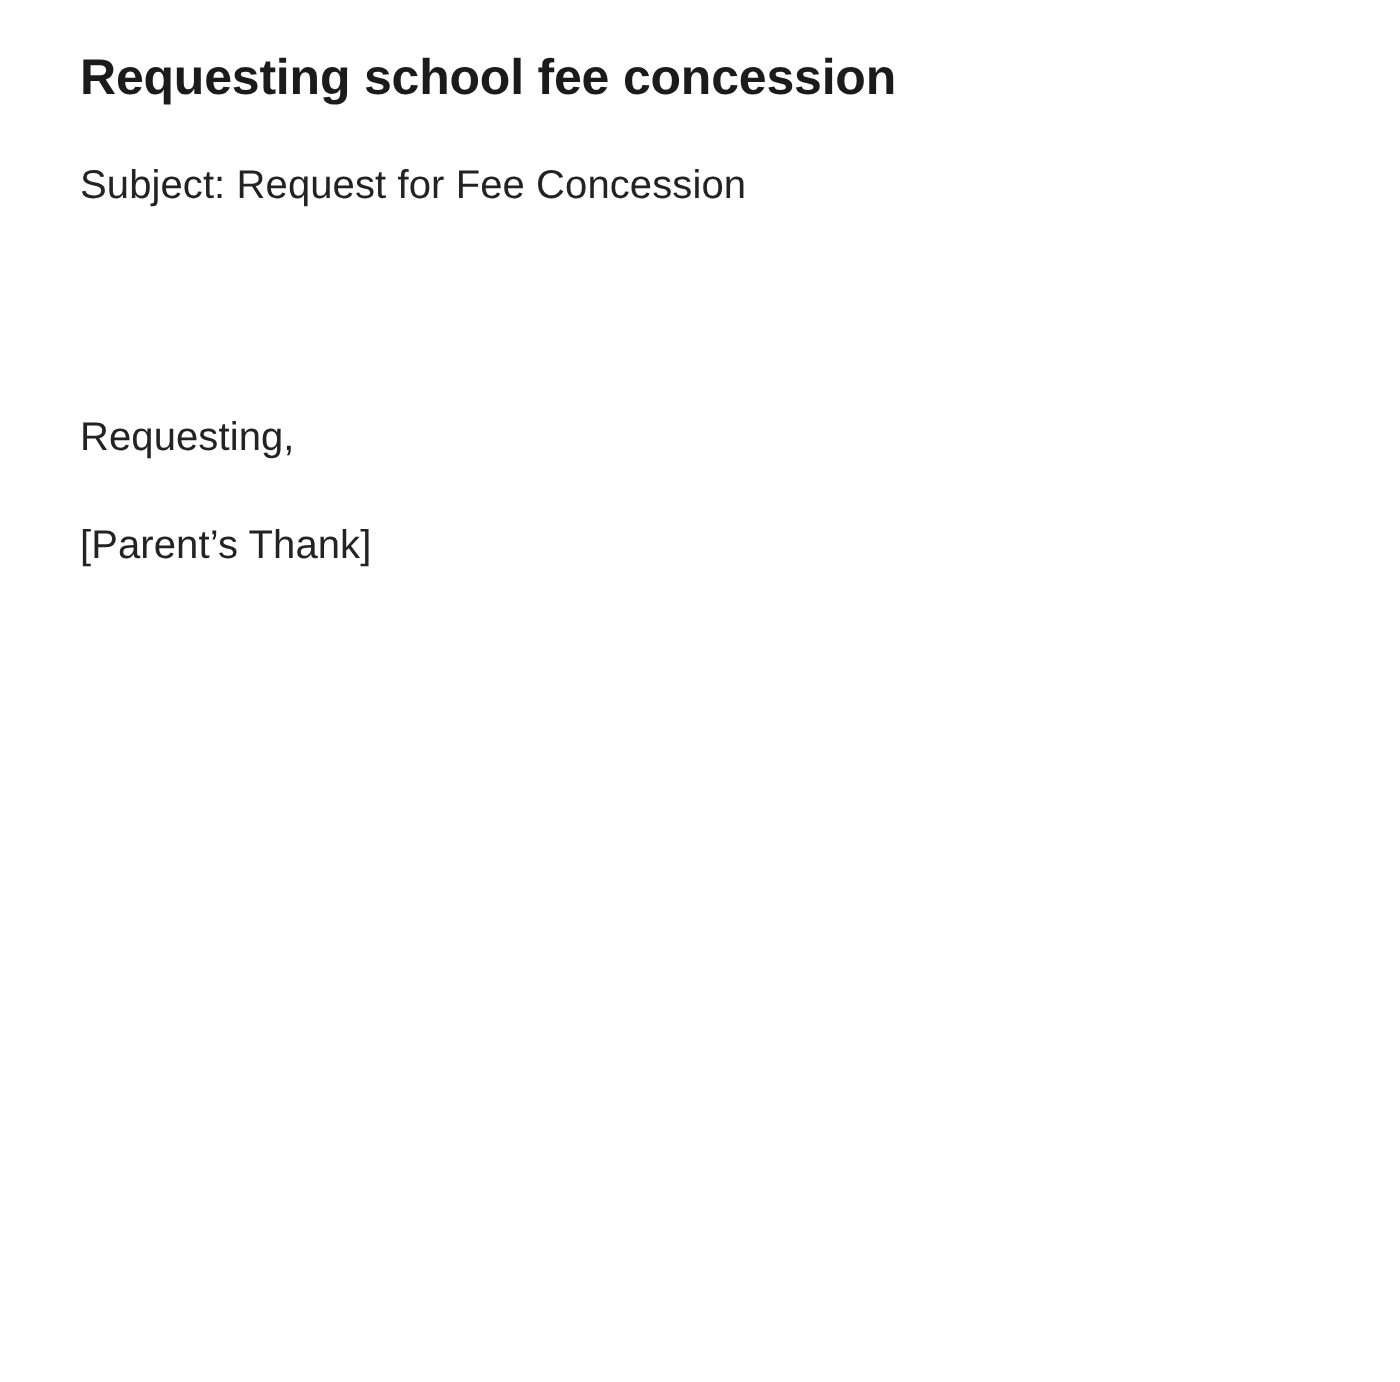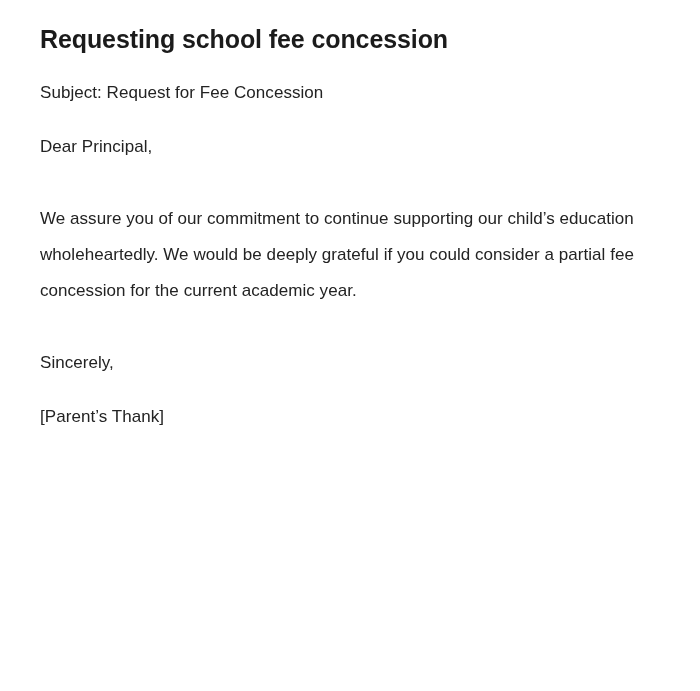--- a/index.html
+++ b/index.html
@@ -23,21 +23,21 @@
   .doc-title {
     margin: 0 0 0 0;
     font-size: 25px;
     line-height: 34px;
     font-weight: bold;
     color: #1b1b1b;
     letter-spacing: -0.1px;
   }
   .para {
     margin: 0;
-    font-size: 17px;
+    font-size: 20px;
     line-height: 36px;
     color: #232323;
     font-weight: normal;
     max-width: 600px;
     letter-spacing: 0.05px;
   }
   .gap-title   { height: 19px; }
   .gap-para    { height: 18px; }
 </style>
 </head>
@@ -46,33 +46,31 @@
 <div class="page">
 
   <h1 class="doc-title">Requesting school fee concession</h1>
 
   <div class="gap-title"></div>
 
   <p class="para">Subject: Request for Fee Concession</p>
 
   <div class="gap-para"></div>
 
-  <p class="para">Dear Principal,</p>
 
   <div class="gap-para"></div>
 
 
   <div class="gap-para"></div>
 
-  <p class="para">We assure you of our commitment to continue supporting our child’s education wholeheartedly. We would be deeply grateful if you could consider a partial fee concession for the current academic year.</p>
 
   <div class="gap-para"></div>
 
 
   <div class="gap-para"></div>
 
-  <p class="para">Sincerely,</p>
+  <p class="para">Requesting,</p>
 
   <div class="gap-para"></div>
 
   <p class="para">[Parent’s Thank]</p>
 
 </div>
 
 </body></html>

